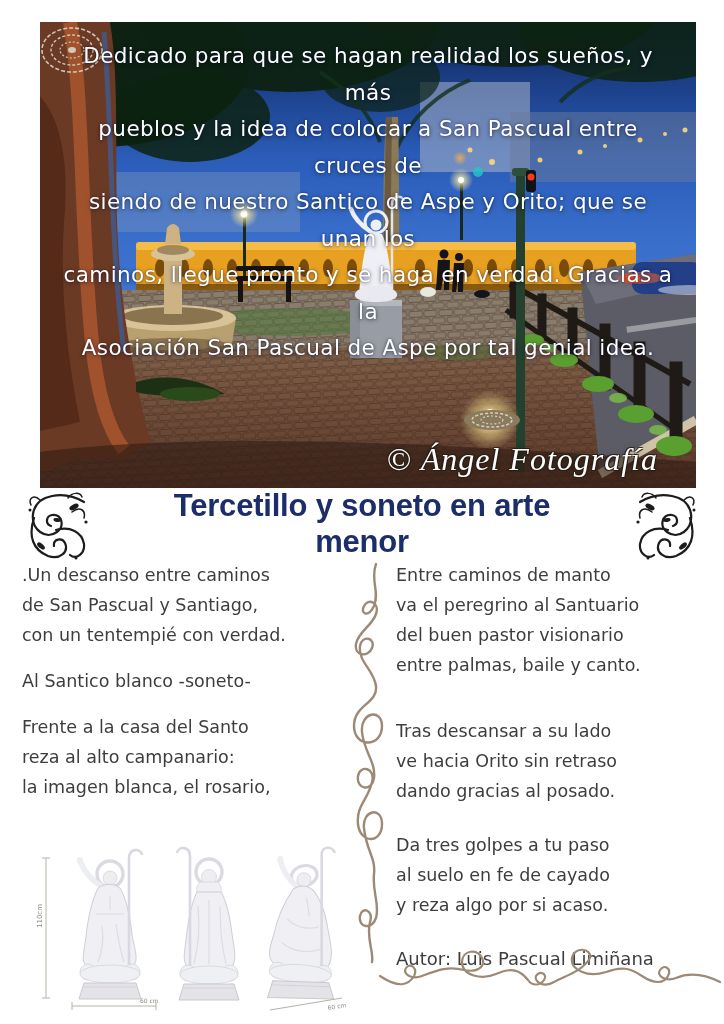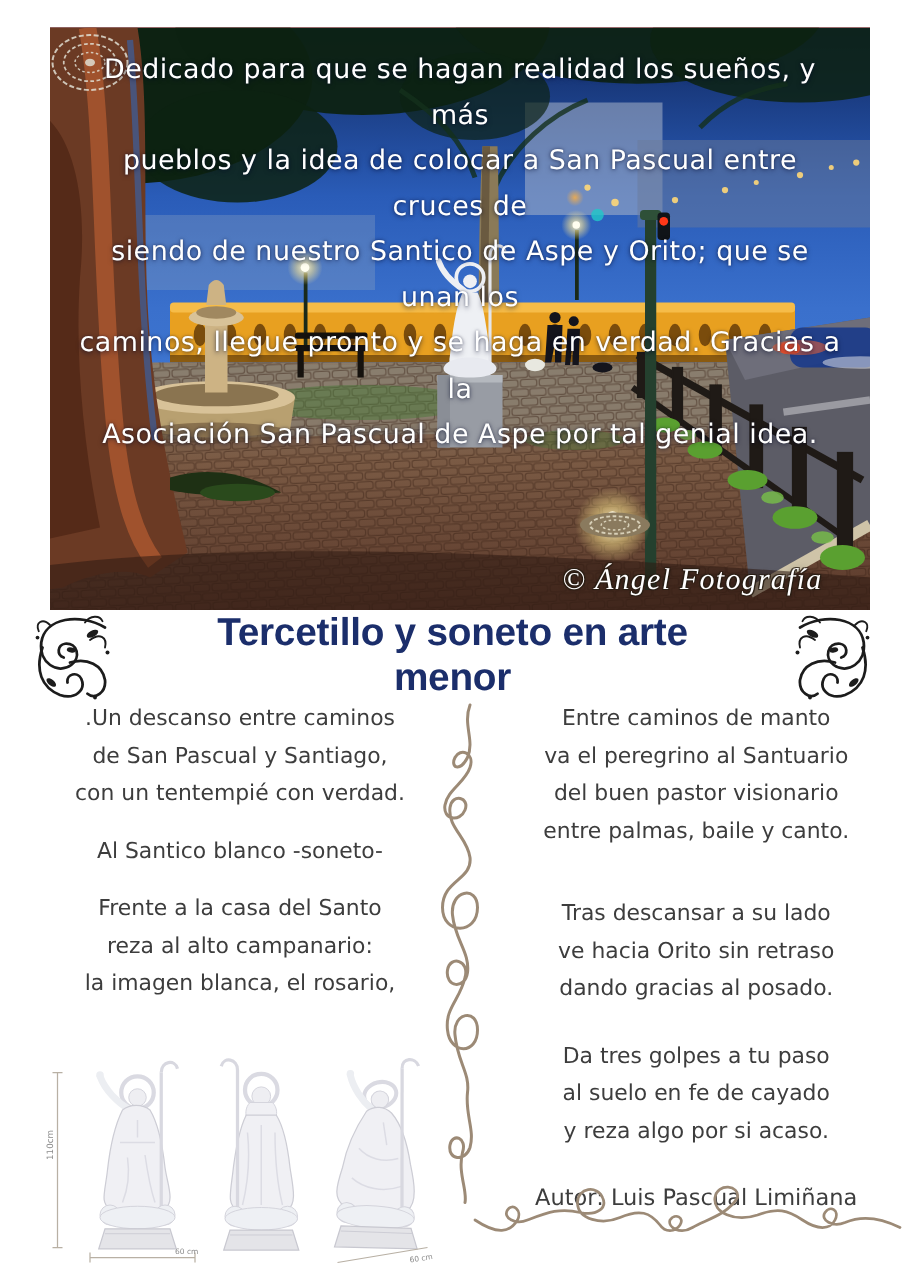--- a/index.html
+++ b/index.html
@@ -1,39 +1,39 @@
 <!DOCTYPE html>
 <html><head>
 <meta charset="utf-8">
 <style>
   html,body{margin:0;padding:0;background:#ffffff;}
   .page{position:relative;width:724px;height:1024px;background:#ffffff;overflow:hidden;
         font-family:"DejaVu Sans",sans-serif;}
 
   
-  .photo{position:absolute;left:40px;top:22px;width:656px;height:466px;overflow:hidden;background:#b91c1c;}
+  .photo{position:absolute;left:40px;top:22px;width:656px;height:466px;overflow:hidden;background:#d946ef;}
   .photo svg{position:absolute;left:0;top:0;}
   .dedication{position:absolute;left:22px;right:22px;top:16px;text-align:center;
               color:#ffffff;font-size:21.5px;line-height:36.5px;letter-spacing:.4px;
               text-shadow:0 1px 4px rgba(0,10,40,.55),0 0 2px rgba(0,10,40,.4);}
-  .watermark{position:absolute;right:38px;bottom:10px;color:#fff;font-size:24px;font-style:italic;
+  .watermark{position:absolute;right:38px;bottom:10px;color:#fff;font-size:32px;font-style:italic;
              letter-spacing:1px;font-family:"Liberation Serif",serif;
              text-shadow:-1px -1px 0 rgba(40,30,20,.8),1px -1px 0 rgba(40,30,20,.8),
                          -1px 1px 0 rgba(40,30,20,.8),1px 1px 0 rgba(40,30,20,.8),0 0 6px rgba(0,0,0,.4);}
   .mandala{position:absolute;left:424px;top:352px;opacity:.85;}
 
   
   .title-row{position:absolute;left:24px;top:488px;width:676px;height:72px;
              display:flex;align-items:center;justify-content:flex-start;gap:42px;}
   .page-title{flex:1;text-align:center;margin:0;color:#1b2e6b;
               font-family:"Liberation Sans",sans-serif;font-weight:700;font-size:31px;letter-spacing:-.2px;}
   .flourish{width:66px;height:72px;flex:0 0 auto;}
 
   
-  .col{position:absolute;top:560px;text-align:center;color:#3d3d3d;font-size:17.5px;line-height:30px;}
+  .col{position:absolute;top:560px;color:#3d3d3d;font-size:17.5px;line-height:30px;}
   .col-left{left:22px;width:340px;}
   .col-right{left:396px;width:322px;}
   .stanza{margin:0 0 16px 0;}
   .col-right .stanza{margin:0 0 24px 0;}
   .col-right .stanza.gap-big{margin-top:36px;}
   .author-line{margin-top:4px;font-size:18px;}
 
   
   .v-swirl{position:absolute;left:346px;top:562px;}
   .h-swirl{position:absolute;left:378px;top:936px;}

